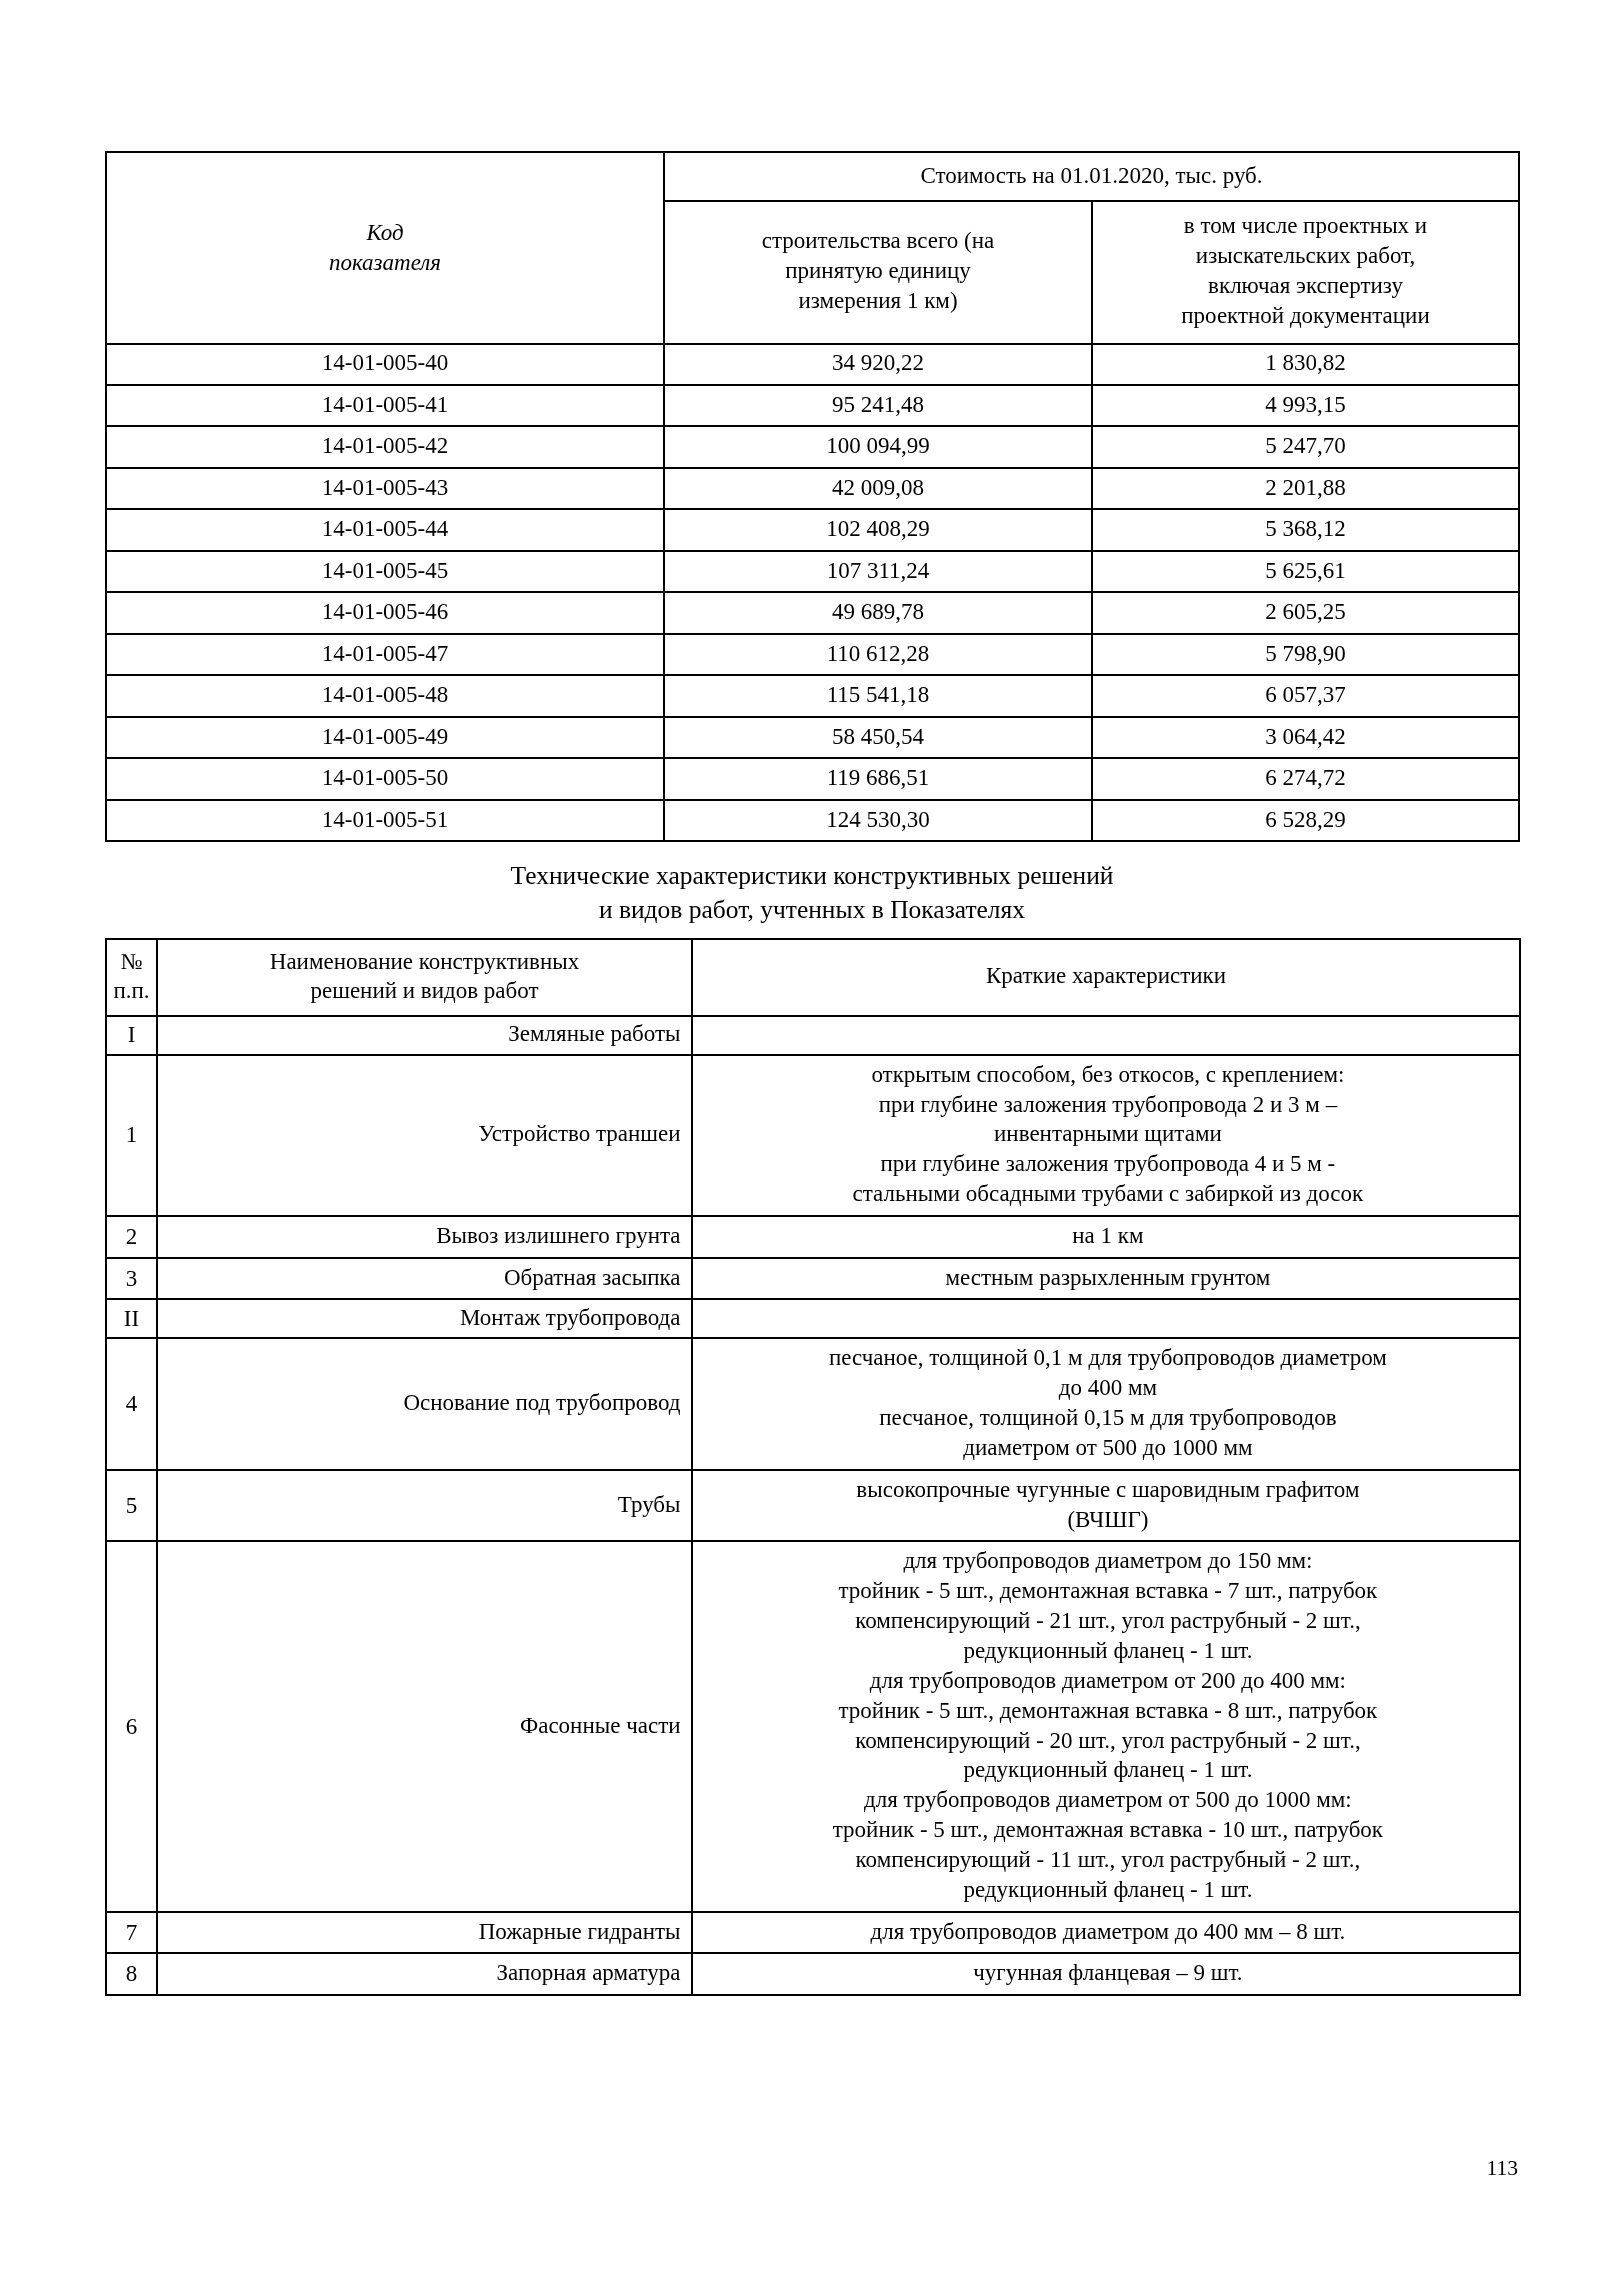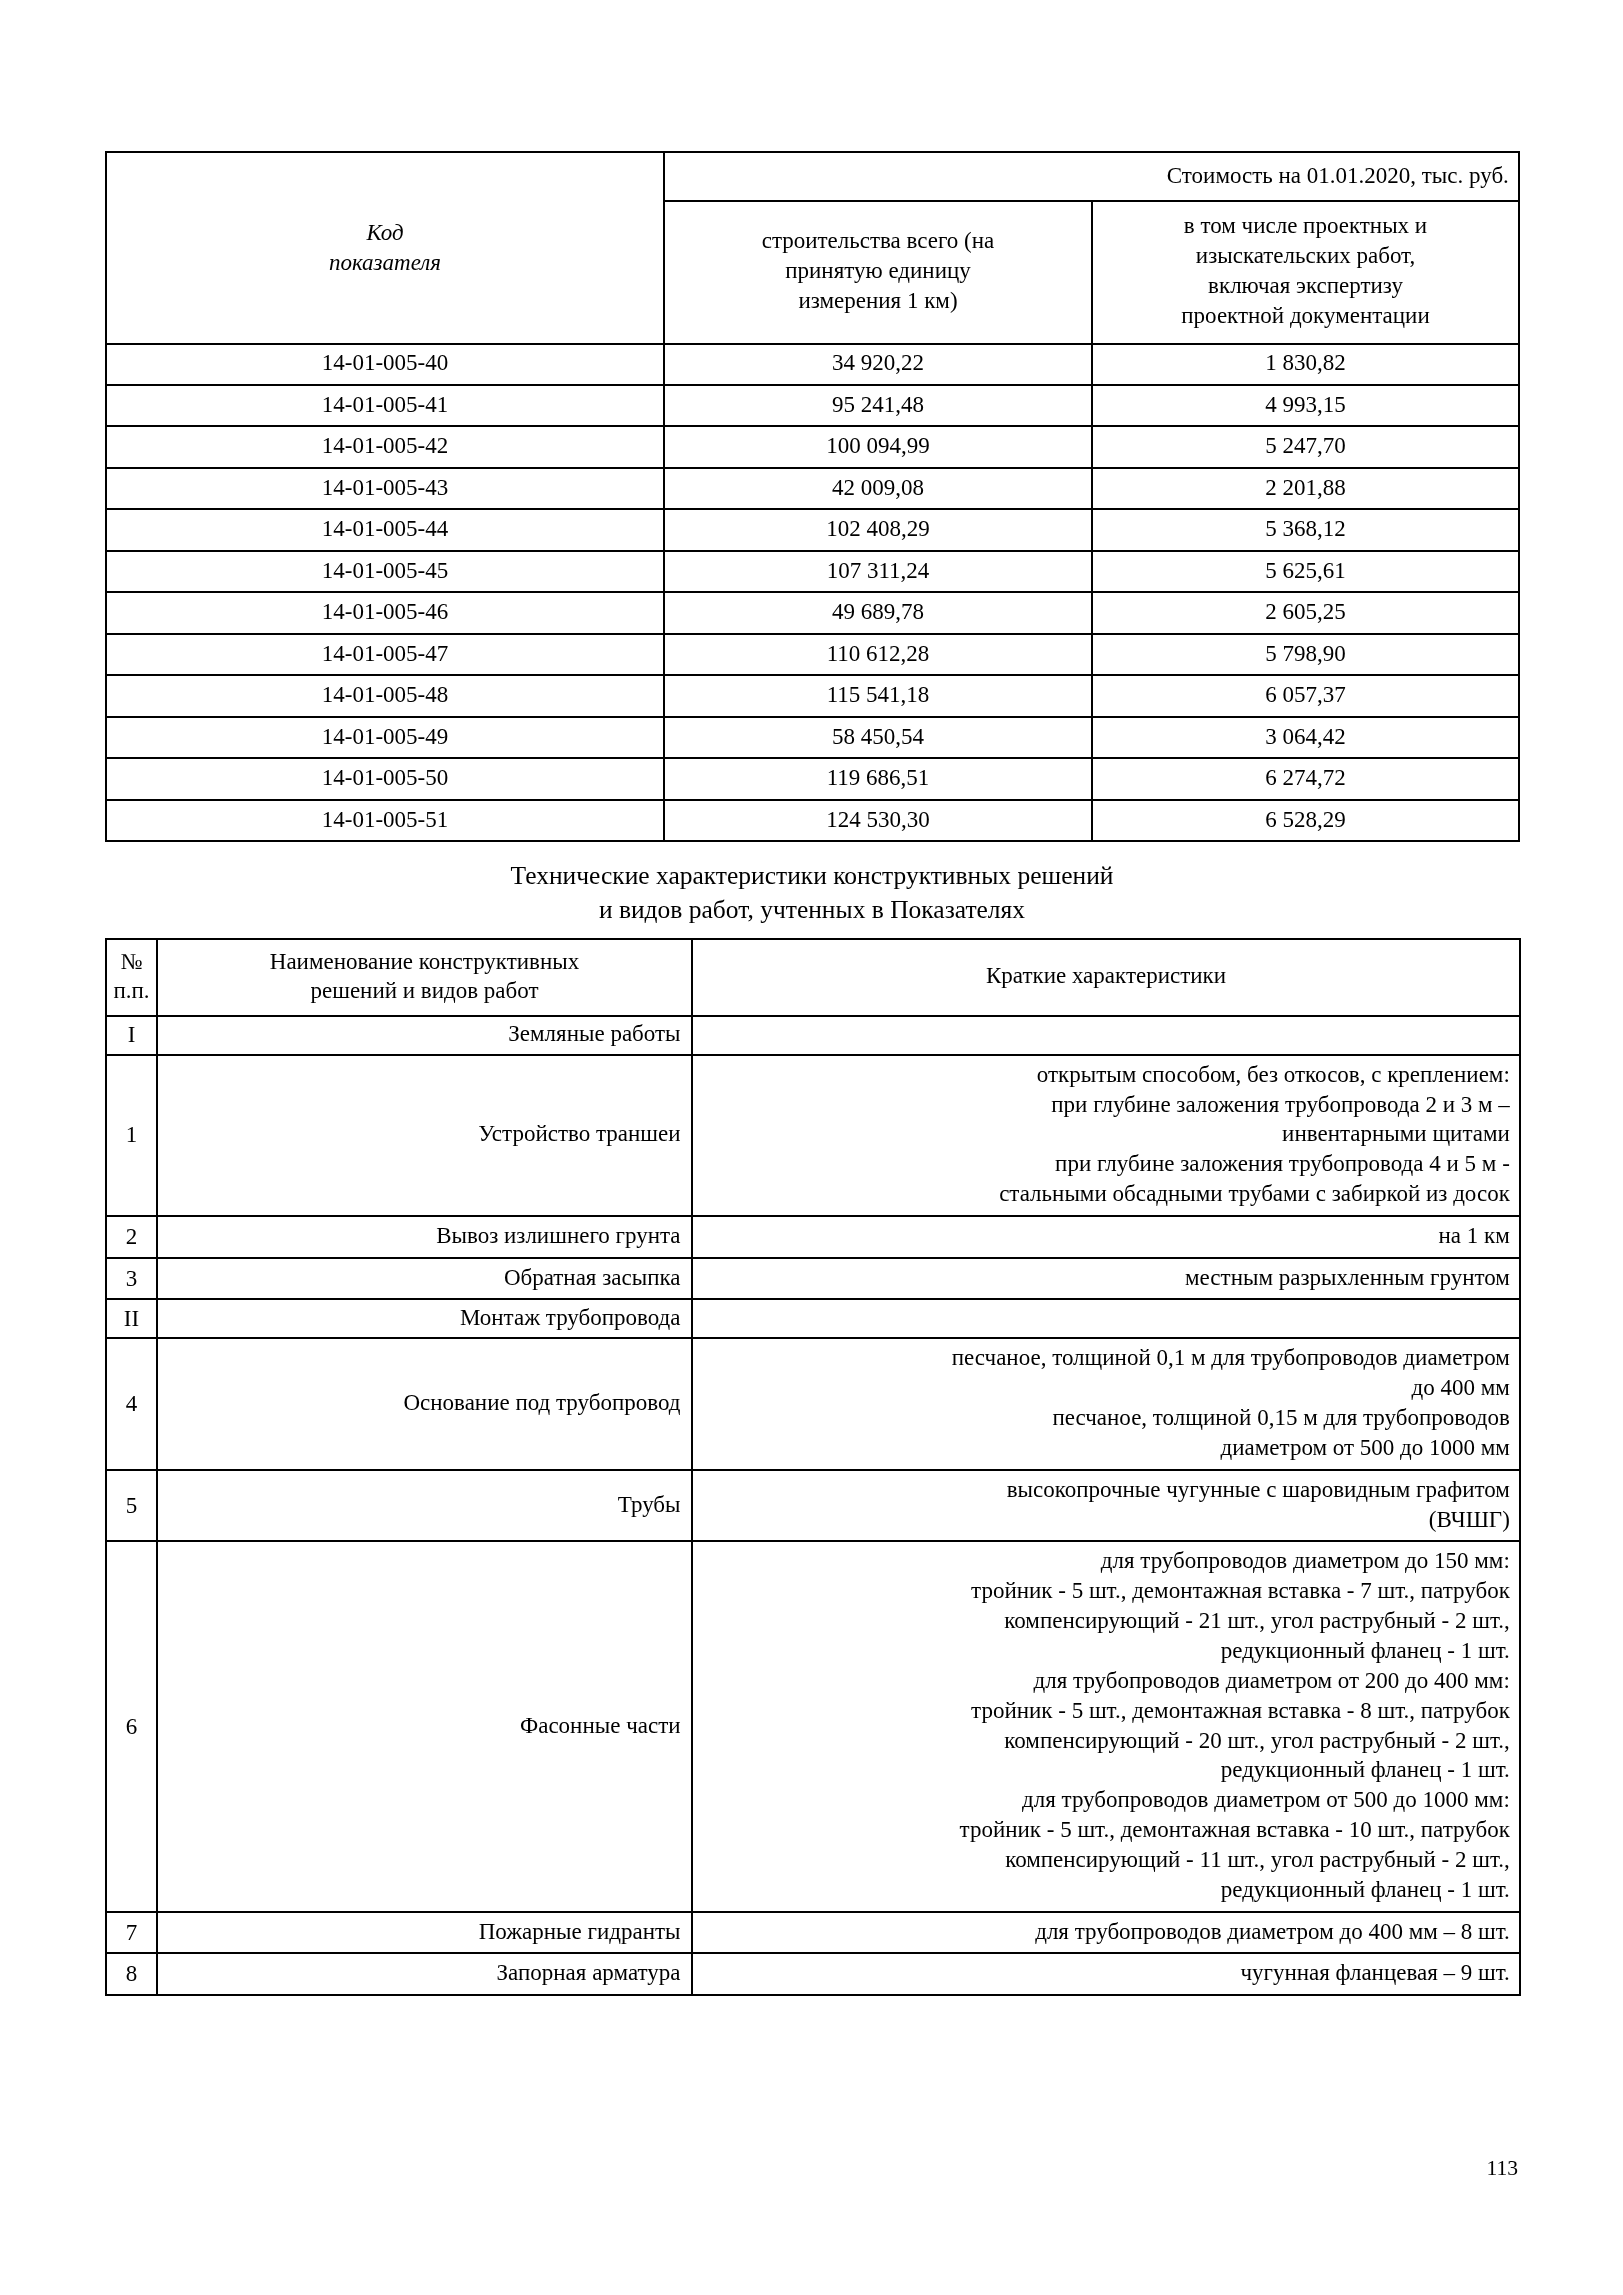--- a/index.html
+++ b/index.html
@@ -45,21 +45,21 @@
   
   .t1 .c-code  { width: 558px; }
   .t1 .c-total { width: 428px; }
   .t1 .c-part  { width: 427px; }
 
   .t1 .hdr {
     text-align: center;
     padding: 5.2px 9.2px;
   }
   .t1 .hdr-span {
-    text-align: right;
+    text-align: center;
     padding: 7.9px 9.2px 9.2px 9.2px;
     margin-left: 32px;
   }
   .t1 .hdr-tall {
     text-align: center;
     padding: 9.2px 11.8px 11.8px 11.8px;
   }
   .t1 td.num {
     text-align: center;
     padding: 3.3px 7.9px 5.2px 7.9px;
@@ -92,21 +92,21 @@
     text-align: center;
     vertical-align: middle;
     padding: 2.6px 2.6px;
   }
   .t2 td.cname {
     text-align: right;
     vertical-align: middle;
     padding: 2.6px 10.5px 4.6px 10.5px;
   }
   .t2 td.cdesc {
-    text-align: right;
+    text-align: center;
     vertical-align: middle;
     padding: 3.9px 9.2px 5.9px 13px;
     line-height: 1.30;
   }
   .t2 td.cdesc.top { vertical-align: middle; }
   .t2 td.empty { padding: 2.6px; }
   .t2 .lines > div { white-space: pre-wrap; }
 
   .pagenum {
     position: absolute;

